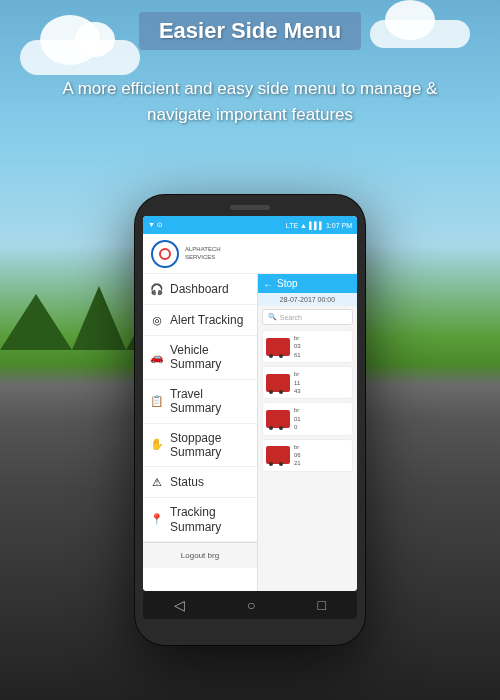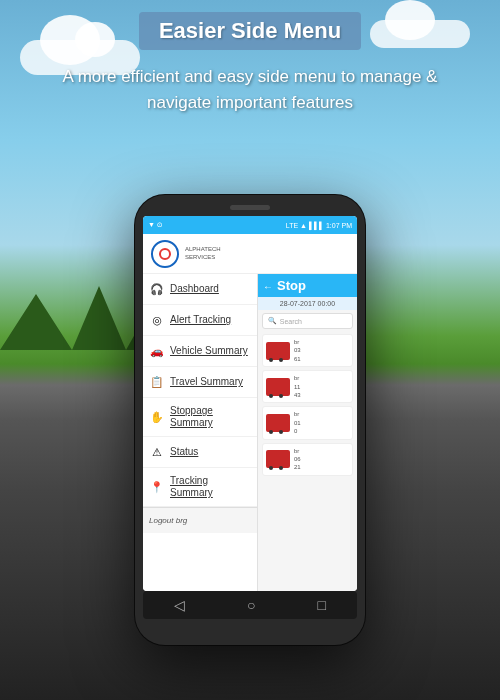--- a/index.html
+++ b/index.html
@@ -94,21 +94,21 @@
 
     .header-title {
       font-size: 22px;
       font-weight: bold;
       color: #fff;
       text-shadow: 1px 1px 2px rgba(0,0,0,0.3);
       text-align: right;
     }
 
     .subtitle {
-      margin-top: 14px;
+      margin-top: 26px;
       font-size: 17px;
       color: #fff;
       text-align: center;
       line-height: 1.5;
       text-shadow: 1px 1px 3px rgba(0,0,0,0.5);
       padding: 0 40px;
     }
 
     
     .phone-wrapper {
@@ -232,34 +232,33 @@
       height: 16px;
       margin-right: 5px;
       flex-shrink: 0;
       display: flex;
       align-items: center;
       justify-content: center;
       font-size: 11px;
     }
 
     .menu-label {
-      font-size: 10px;
+      font-size: 12px;
       color: #333;
       line-height: 1.2;
-      text-decoration: underline;
     }
 
     .logout-btn {
       padding: 8px 6px;
+      text-align: center;
       background: #f5f5f5;
       border-top: 1px solid #ddd;
       font-size: 8px;
       color: #555;
       cursor: pointer;
-      font-style: italic;
     }
 
     
     .right-panel {
       flex: 1;
       background: #f5f5f5;
       overflow: hidden;
       position: relative;
     }
 
@@ -271,22 +270,22 @@
       color: #fff;
       font-size: 9px;
     }
 
     .back-arrow {
       margin-right: 4px;
       font-size: 10px;
     }
 
     .right-title {
-      font-size: 13px;
-      font-weight: bold;
+      font-size: 10px;
+      font-weight: normal;
     }
 
     .date-bar {
       background: #e3f2fd;
       padding: 3px 5px;
       font-size: 7px;
       color: #555;
       text-align: center;
     }
 

